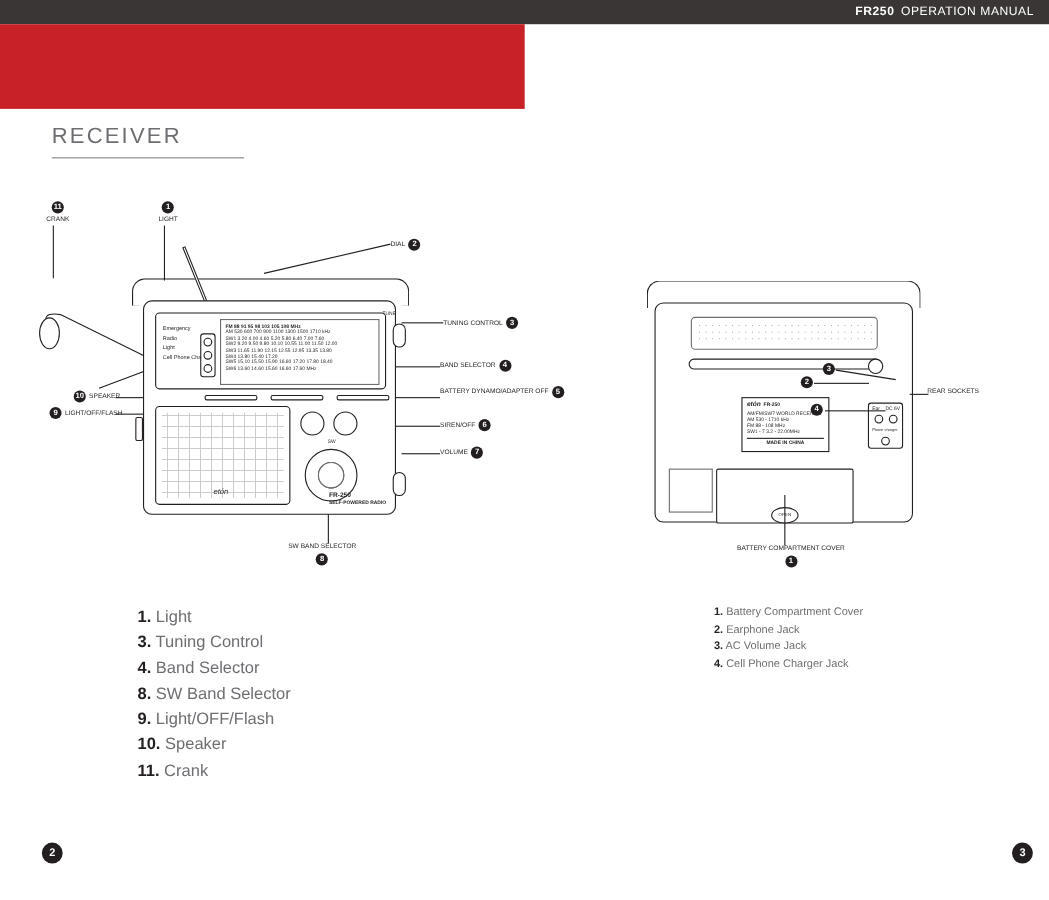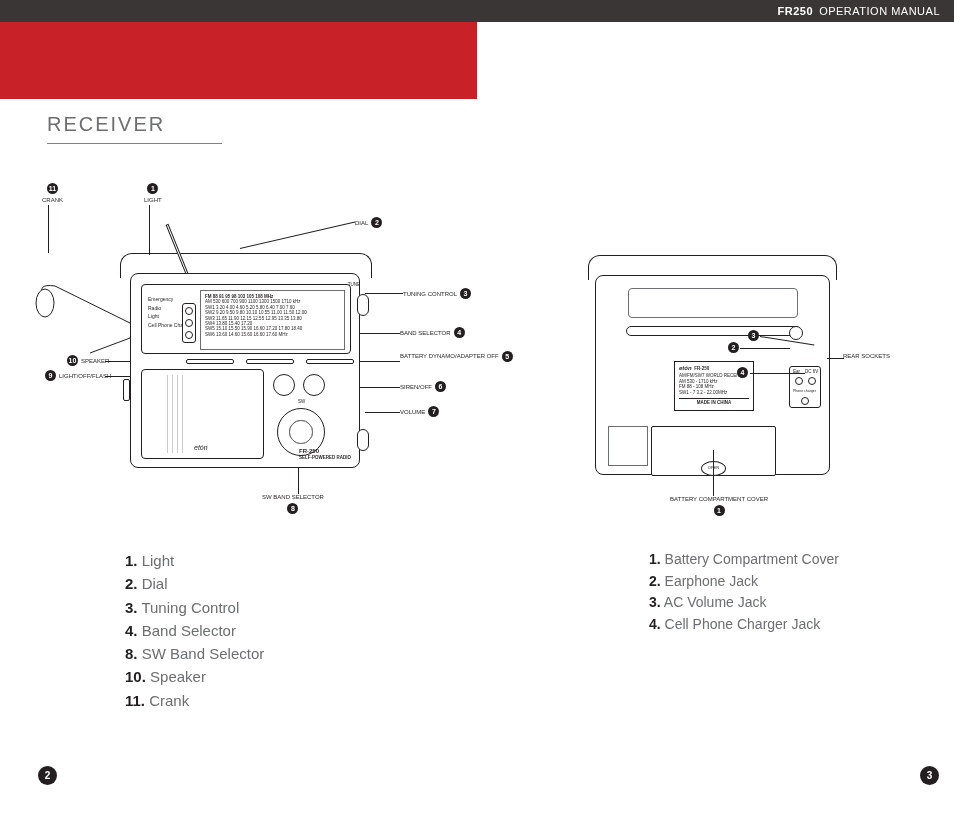--- a/index.html
+++ b/index.html
@@ -8,21 +8,21 @@
   .top-bar .model{color:#fff;font-size:11px;font-weight:700;letter-spacing:0.5px;margin-right:6px}
   .top-bar .doc{color:#fff;font-size:11px;font-weight:300;letter-spacing:0.5px}
   .big-red{position:absolute;left:0;top:22px;width:477px;height:77px;background:#c92128}
   .title{position:absolute;left:47px;top:113px;color:#6d6e71;font-size:20px;letter-spacing:2px;font-weight:400}
   .title-rule{position:absolute;left:47px;top:143px;width:175px;height:0;border-top:1px solid #808285}
   .page-bullet{width:19px;height:19px;border-radius:50%;background:#231f20;display:flex;align-items:center;justify-content:center;color:#fff;font-size:10px;font-weight:700;position:absolute}
   .pno-left{left:38px;top:766px}
   .pno-right{right:15px;top:766px}
   .left-list{position:absolute;left:125px;top:549px;font-size:15px;line-height:1.55;color:#6d6e71;font-weight:300}
   .left-list b{font-weight:700;color:#231f20}
-  .right-list{position:absolute;left:649px;top:549px;font-size:14px;line-height:1.55;color:#6d6e71;font-weight:300}
+  .right-list{position:absolute;left:649px;top:549px;font-size:10px;line-height:1.55;color:#6d6e71;font-weight:300}
   .right-list b{font-weight:700;color:#231f20}
 
   .dia{position:absolute}
   .dia-front{left:20px;top:183px;width:470px;height:345px}
   .dia-back{left:570px;top:225px;width:330px;height:300px}
 
   .callout{position:absolute;font-size:6px;color:#231f20;display:flex;align-items:center;gap:3px}
   .cb{width:11px;height:11px;border-radius:50%;background:#231f20;color:#fff;font-size:7px;font-weight:700;display:flex;align-items:center;justify-content:center;flex:0 0 auto}
   .clab{font-size:6px;white-space:nowrap;font-weight:400}
 
@@ -76,24 +76,24 @@
 <div class="big-red"></div>
 
 <div class="title">RECEIVER</div>
 <div class="title-rule"></div>
 
 <div class="page-bullet pno-left">2</div>
 <div class="page-bullet pno-right">3</div>
 
 <div class="left-list">
   <div><b>1.</b> <span>Light</span></div>
-  <div><b>2.</b> <span>Dial</span></div>
   <div><b>3.</b> <span>Tuning Control</span></div>
   <div><b>4.</b> <span>Band Selector</span></div>
   <div><b>8.</b> <span>SW Band Selector</span></div>
+  <div><b>9.</b> <span>Light/OFF/Flash</span></div>
   <div><b>10.</b> <span>Speaker</span></div>
   <div><b>11.</b> <span>Crank</span></div>
 </div>
 
 <div class="right-list">
   <div><b>1.</b> <span>Battery Compartment Cover</span></div>
   <div><b>2.</b> <span>Earphone Jack</span></div>
   <div><b>3.</b> <span>AC Volume Jack</span></div>
   <div><b>4.</b> <span>Cell Phone Charger Jack</span></div>
 </div>

